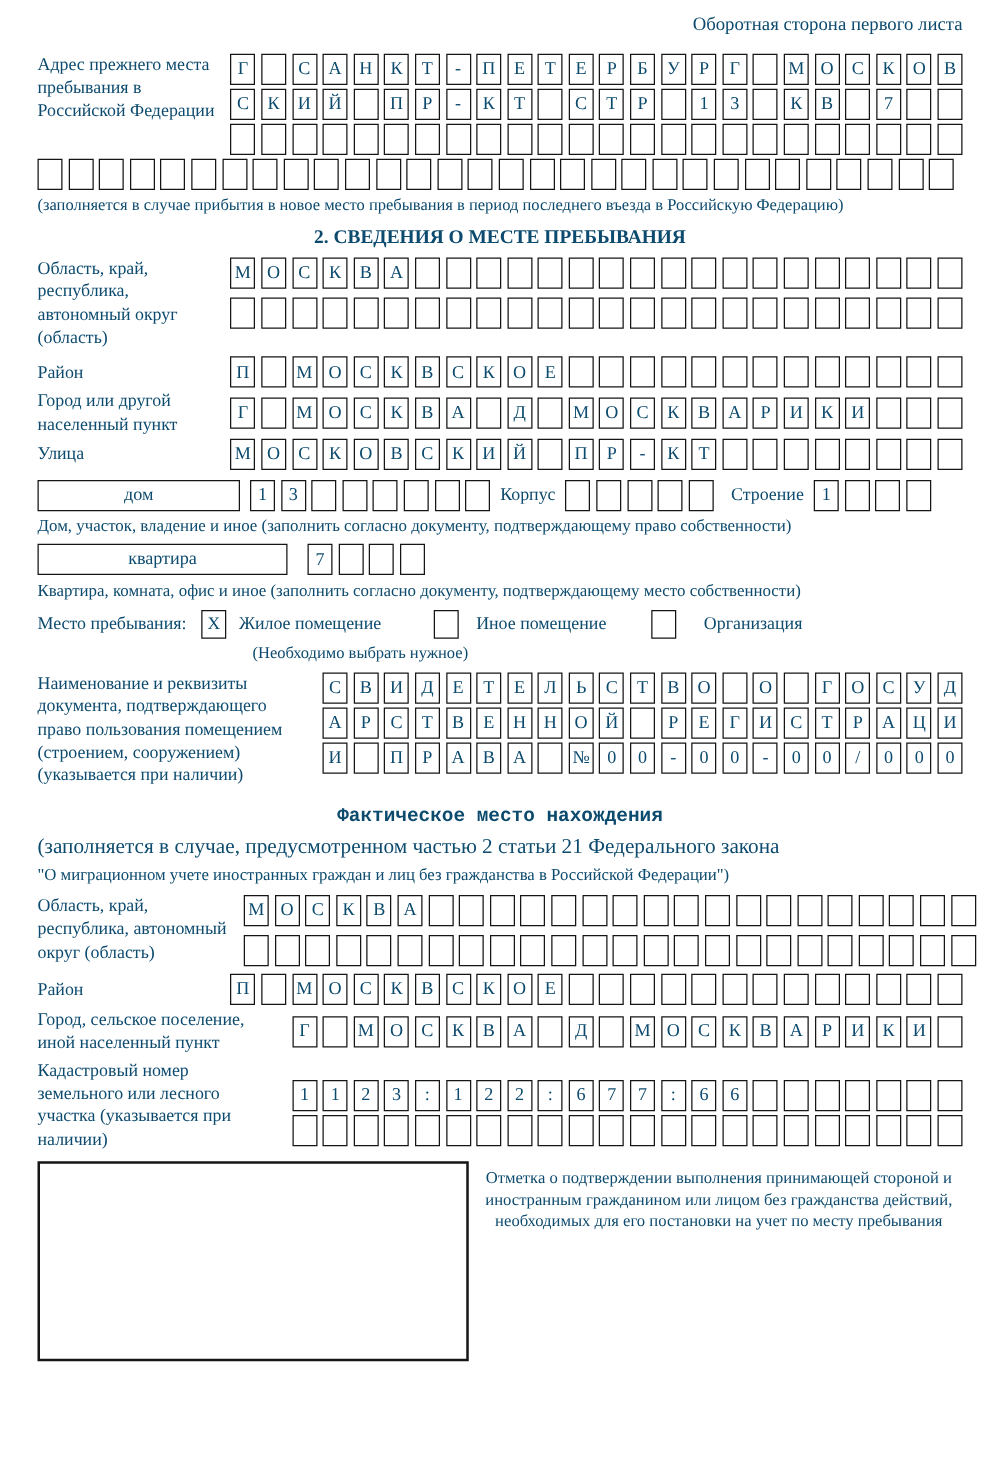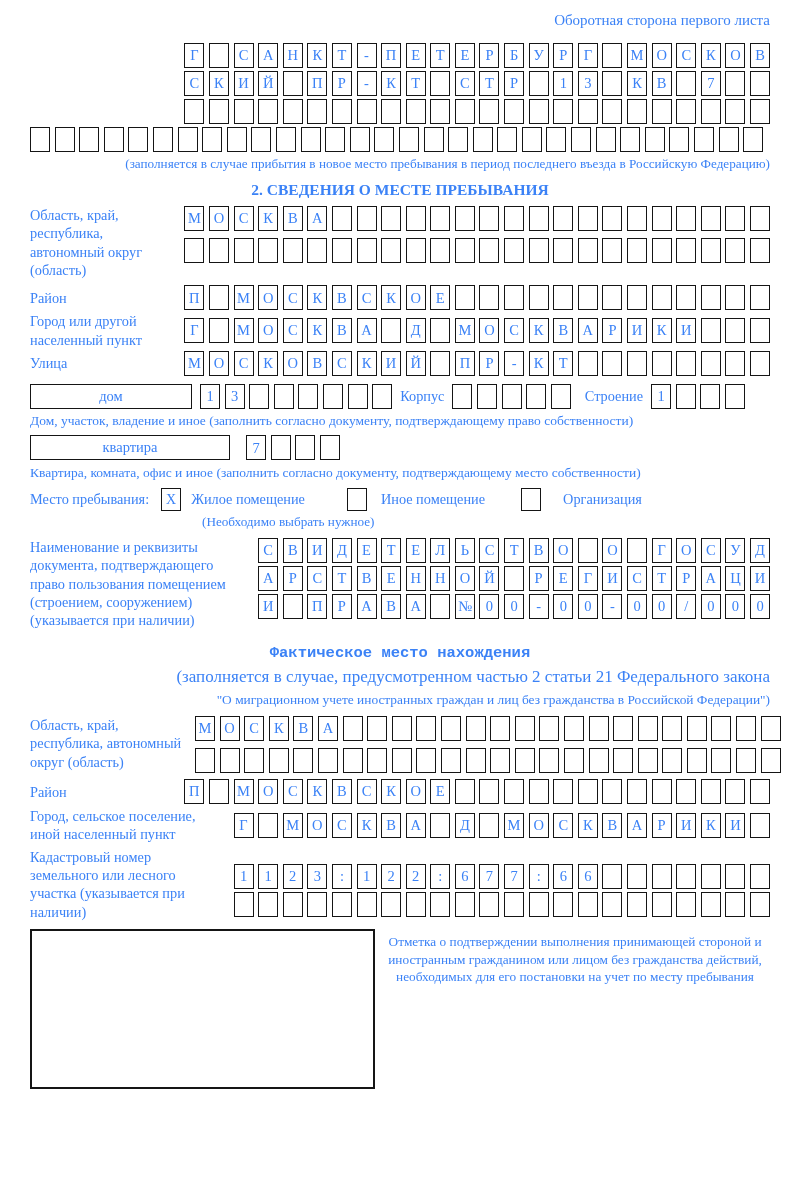--- a/index.html
+++ b/index.html
@@ -1,20 +1,20 @@
 <!DOCTYPE html>
 <html><head>
 <meta charset="utf-8">
 <style>
   html,body{margin:0;padding:0;background:#ffffff;}
   .page{
     width:800px;height:1180px;box-sizing:border-box;
     padding:12px 30px 0 30px;overflow:hidden;
     font-family:"Liberation Serif","DejaVu Serif",serif;
-    color:#3b82f6;background:#fff;
+    color:#0c4a6e;background:#fff;
   }
   .top-note{text-align:right;font-size:15px;margin-bottom:14px;}
   .lbl{font-size:14.3px;line-height:1.28;}
   .row-flex{display:flex;align-items:flex-start;}
   .row-flex.center{align-items:center;}
   .rows{margin-left:auto;display:flex;flex-direction:column;gap:3px;}
   .rows.g7{gap:7px;}
   .boxrow{display:flex;gap:4.6px;}
   .boxrow.right{margin-left:auto;}
   .cell{
@@ -22,21 +22,21 @@
     border:1.7px solid #151515;background:#fff;
     display:flex;align-items:center;justify-content:center;
     font-size:14.5px;line-height:1;
   }
   .widebox{
     box-sizing:border-box;border:1.3px solid #151515;height:25px;
     display:flex;align-items:center;justify-content:center;
     font-size:14.5px;background:#fff;flex:0 0 auto;
   }
   .caption{font-size:13.2px;line-height:1.3;}
-  .caption.center{text-align:right;}
+  .caption.center{text-align:left;}
   .sec-title{text-align:center;font-weight:bold;font-size:15.5px;margin:9px 0 7px 0;}
   .checkbox{
     box-sizing:border-box;width:20px;height:23px;border:1.7px solid #151515;
     display:flex;align-items:center;justify-content:center;font-size:14px;flex:0 0 auto;
   }
   .stamp-wrap{display:flex;flex-direction:row;align-items:flex-start;margin-top:8px;}
   .stamp-box{box-sizing:border-box;width:367px;height:160px;border:2px solid #151515;margin-right:5px;background:#fff;}
   .stamp-caption{width:415px;text-align:center;font-size:13.3px;line-height:1.32;margin-top:4px;}
   .mt2{margin-top:2px;}.mt3{margin-top:3px;}.mt4{margin-top:4px;}
   .mt6{margin-top:6px;}.mt8{margin-top:8px;}
@@ -47,20 +47,21 @@
   .w170{width:170px;flex:0 0 170px;}
 </style>
 </head>
 <body>
 
 <div class="page">
 
   <div class="top-note">Оборотная сторона первого листа</div>
 
   <div class="row-flex">
+    <div class="lbl w150">Адрес прежнего места пребывания в Российской Федерации</div>
     <div class="rows">
       <div class="boxrow">
           <div class="cell">Г</div>
           <div class="cell"></div>
           <div class="cell">С</div>
           <div class="cell">А</div>
           <div class="cell">Н</div>
           <div class="cell">К</div>
           <div class="cell">Т</div>
           <div class="cell">-</div>

